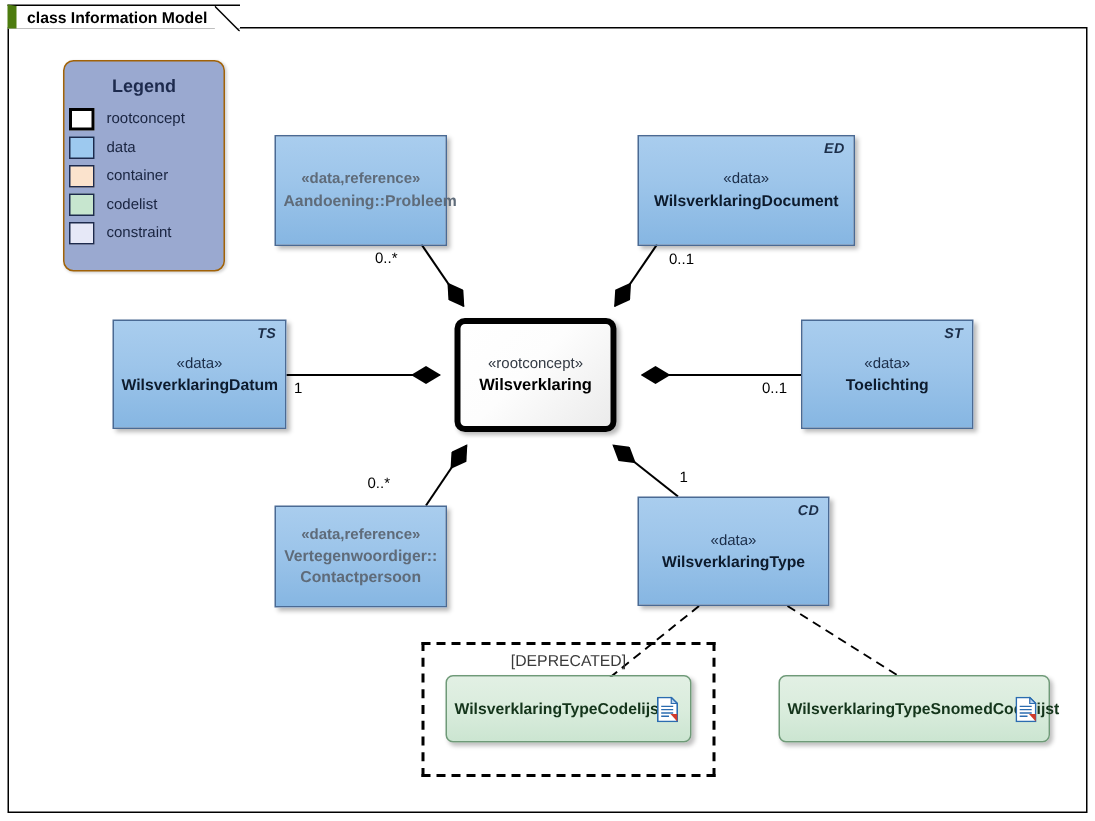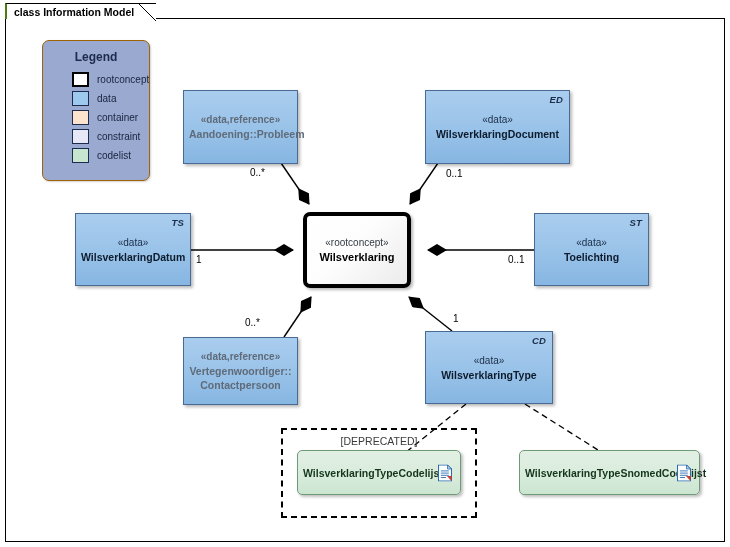--- a/index.html
+++ b/index.html
@@ -22,21 +22,21 @@
     left: 5px; top: 18px;
     width: 720px; height: 524px;
     border: 1px solid #000000;
     background: #ffffff;
   }
   .frame-tab {
     position: absolute;
     left: 5px; top: 3px;
     height: 16px;
     background: #ffffff;
-    border-left: 2px solid #4d7c0f;
+    border-left: 6px solid #4d7c0f;
     border-top: 1px solid #000;
     z-index: 6;
   }
   .frame-tab-inner {
     position: relative;
     height: 16px;
     padding: 0 22px 0 7px;
     line-height: 16px;
     font-size: 10.5px;
     font-weight: bold;
@@ -165,21 +165,21 @@
   }
   .legend-title {
     margin-top: 9px;
     text-align: center;
     font-size: 12px;
     font-weight: bold;
     color: #1d2a4d;
   }
   .legend-list {
     margin-top: 6px;
-    padding-left: 29px;
+    padding-left: 3px;
   }
   .legend-row {
     display: flex;
     align-items: center;
     height: 19px;
   }
   .legend-swatch {
     width: 17px; height: 15px;
     border: 1px solid #1d2a4d;
     margin-right: 8px;
@@ -251,26 +251,26 @@
       </div>
       <div class="legend-row">
         <span class="legend-swatch" style="background:#9dc9ef"></span>
         <span class="legend-label">data</span>
       </div>
       <div class="legend-row">
         <span class="legend-swatch" style="background:#fbe3cd"></span>
         <span class="legend-label">container</span>
       </div>
       <div class="legend-row">
+        <span class="legend-swatch" style="background:#c7e6cf"></span>
+        <span class="legend-label">codelist</span>
+      </div>
+      <div class="legend-row">
         <span class="legend-swatch" style="background:#e6e8f7"></span>
         <span class="legend-label">constraint</span>
-      </div>
-      <div class="legend-row">
-        <span class="legend-swatch" style="background:#c7e6cf"></span>
-        <span class="legend-label">codelist</span>
       </div>
     </div>
   </div>
 
   <div class="node data-node ref-node" style="left:183px; top:90px; width:115px; height:74px;">
     <div class="body">
       <div class="stereo">«data,reference»</div>
       <div class="nm">Aandoening::Probleem</div>
     </div>
   </div>

